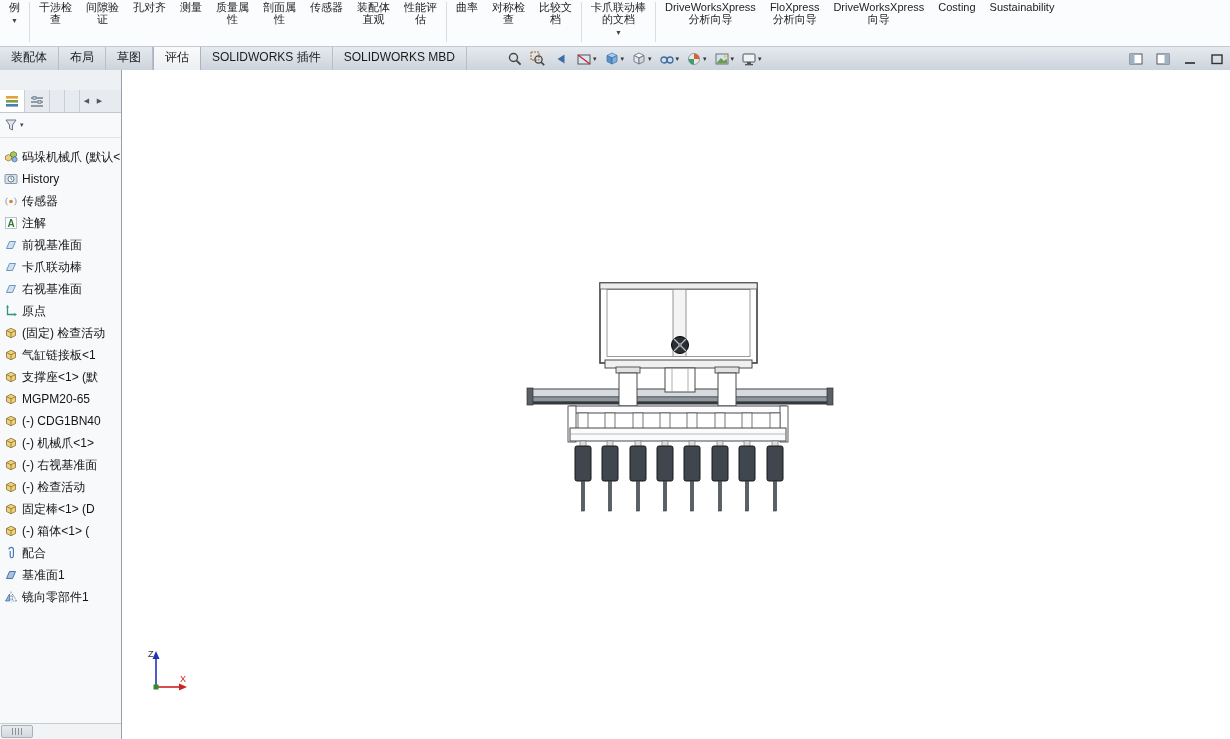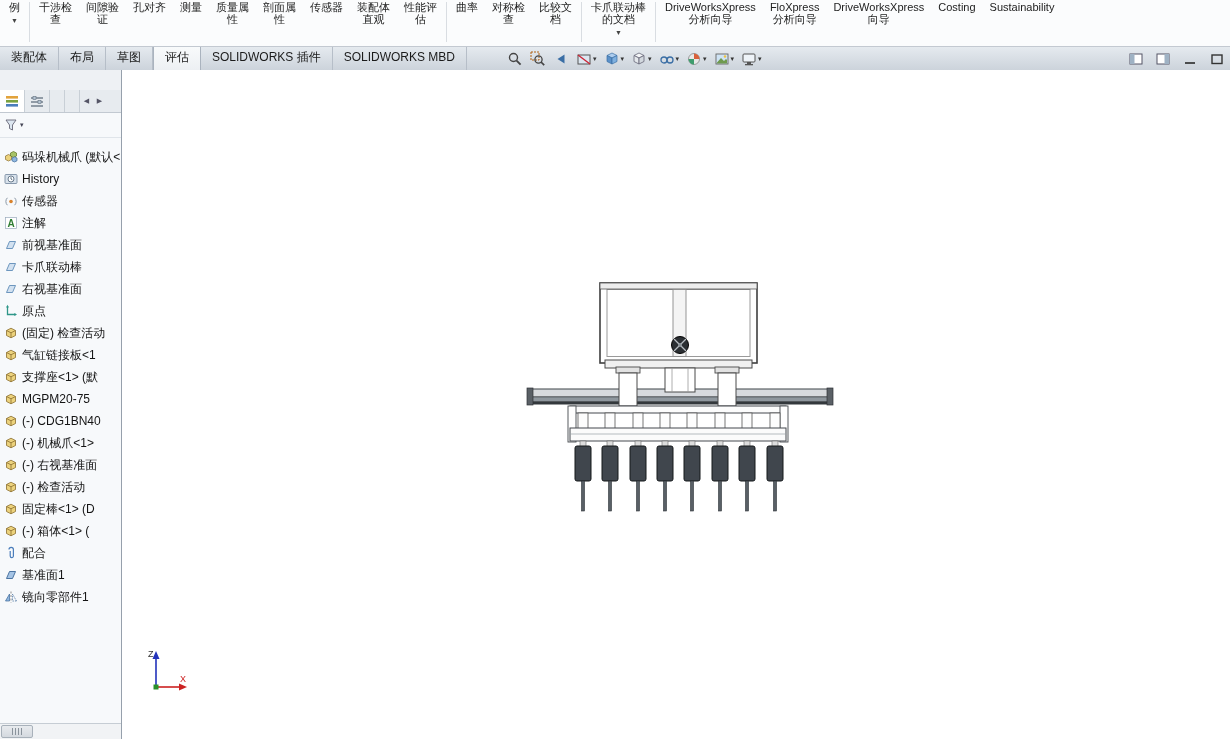--- a/index.html
+++ b/index.html
@@ -389,21 +389,21 @@
         <span class="tlbl">支撑座&lt;1&gt; (默</span>
       </div>
       <div class="trow">
         <span class="tic">
             <svg viewBox="0 0 14 14" width="14" height="14">
               <path d="M2.5 4.5 L7 2.2 L11.5 4.5 V9.5 L7 11.8 L2.5 9.5 Z" fill="#ecd27c" stroke="#8a6d2f" stroke-width="0.8"></path>
               <path d="M2.5 4.5 L7 6.8 L11.5 4.5" fill="none" stroke="#8a6d2f" stroke-width="0.8"></path>
               <line x1="7" y1="6.8" x2="7" y2="11.8" stroke="#8a6d2f" stroke-width="0.8"></line>
             </svg>
           </span>
-        <span class="tlbl">MGPM20-75</span>
+        <span class="tlbl">MGPM20-65</span>
       </div>
       <div class="trow">
         <span class="tic">
             <svg viewBox="0 0 14 14" width="14" height="14">
               <path d="M2.5 4.5 L7 2.2 L11.5 4.5 V9.5 L7 11.8 L2.5 9.5 Z" fill="#ecd27c" stroke="#8a6d2f" stroke-width="0.8"></path>
               <path d="M2.5 4.5 L7 6.8 L11.5 4.5" fill="none" stroke="#8a6d2f" stroke-width="0.8"></path>
               <line x1="7" y1="6.8" x2="7" y2="11.8" stroke="#8a6d2f" stroke-width="0.8"></line>
             </svg>
           </span>
         <span class="tlbl">(-) CDG1BN40</span>

